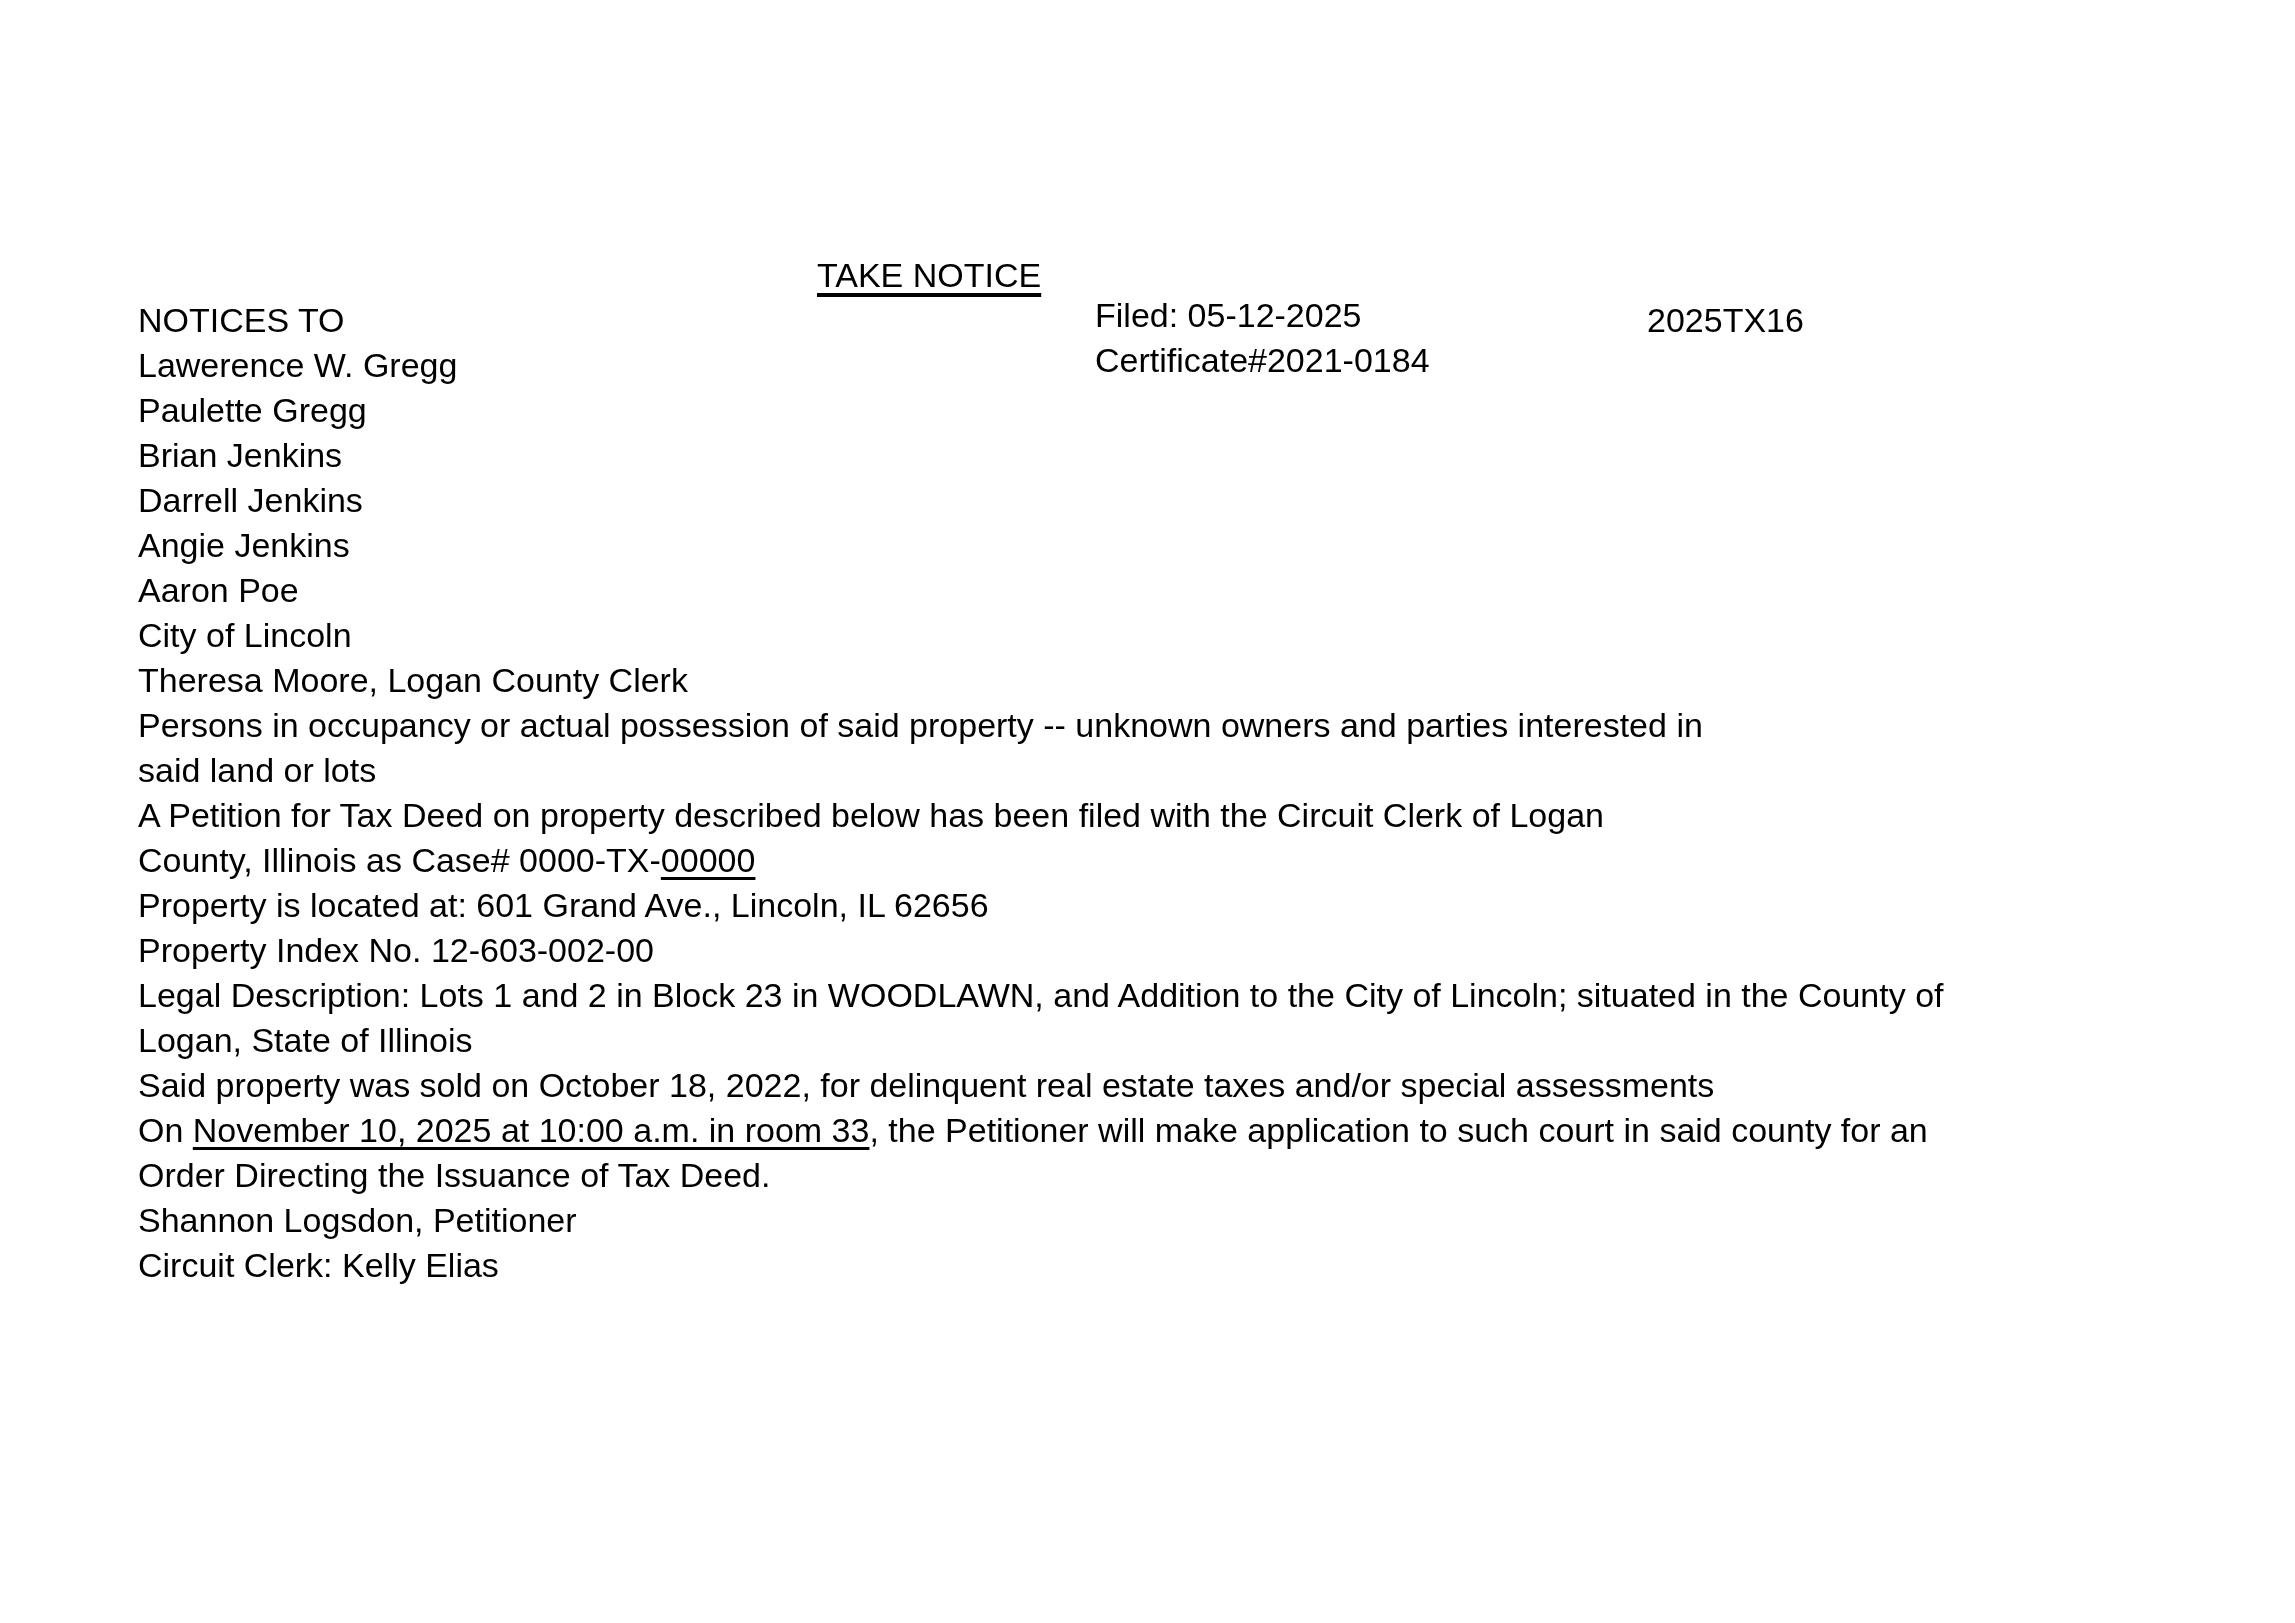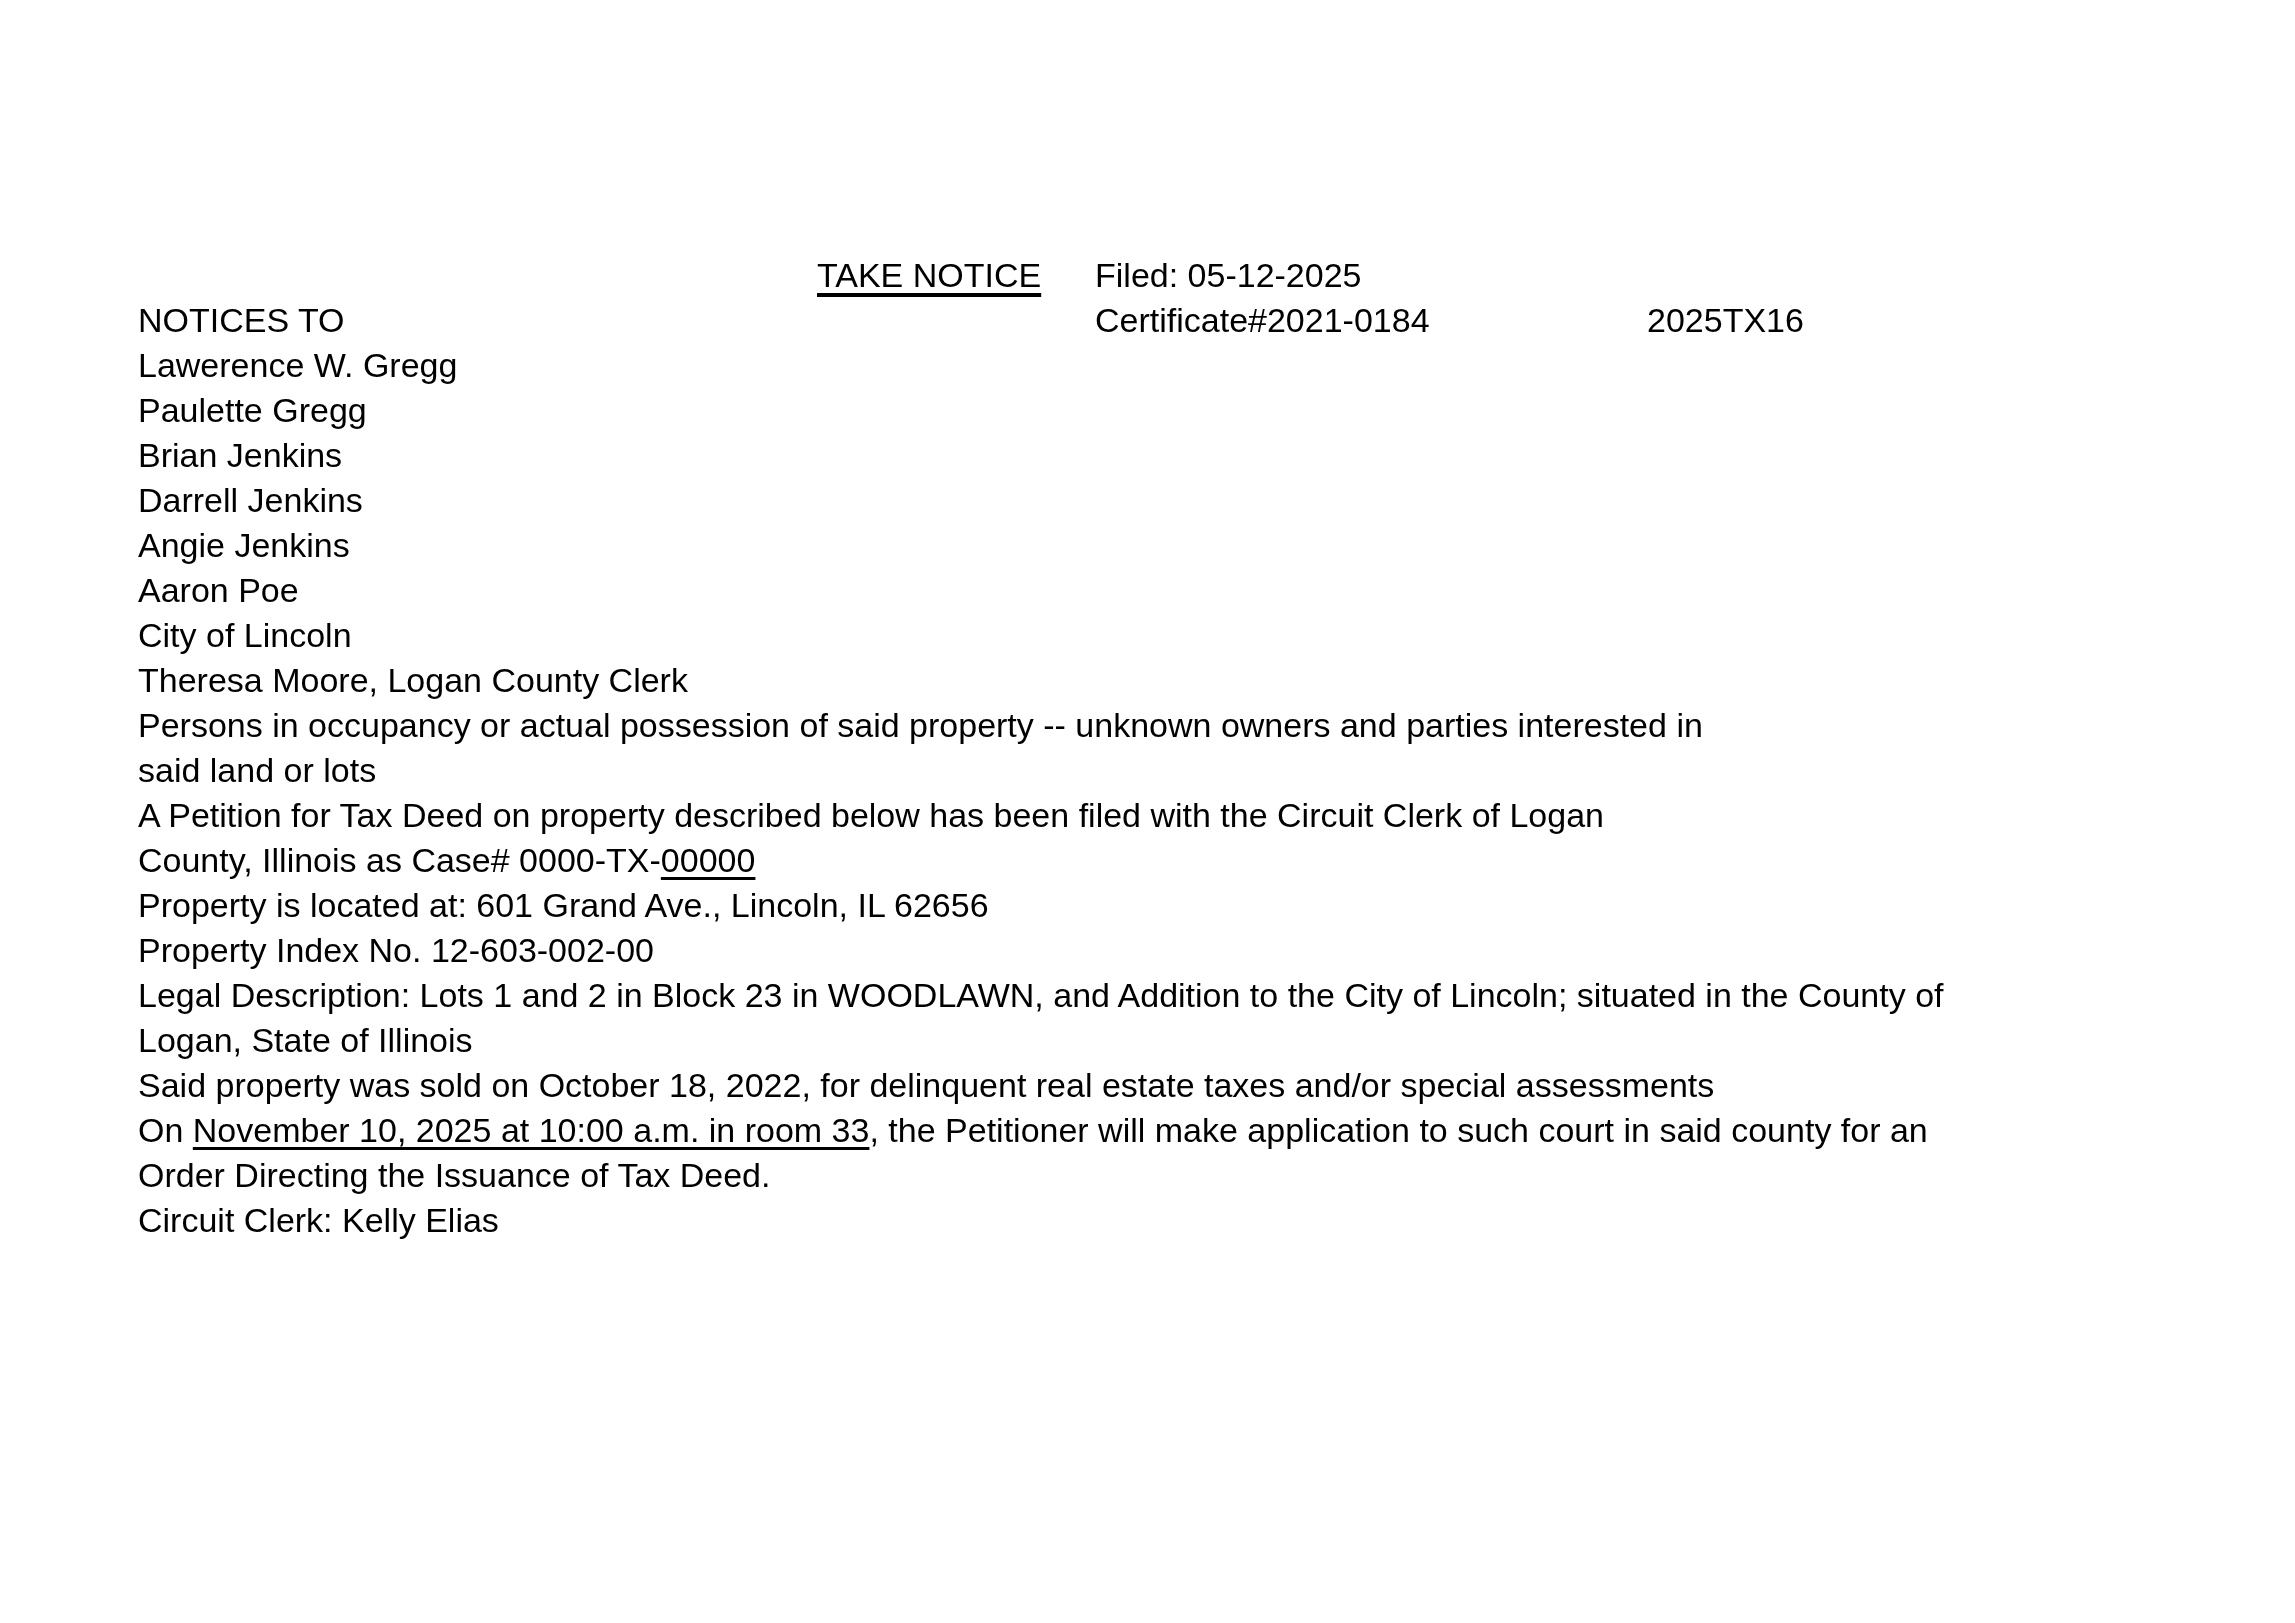--- a/index.html
+++ b/index.html
@@ -23,21 +23,21 @@
   }
   .line {
     position: relative;
     height: 45px;
     white-space: nowrap;
   }
   .abs {
     position: absolute;
     top: 0;
   }
-  .col-tab   { left: 957px; }  
+  .col-tab   { left: 957px; margin-top: 40px; }  
   .col-case  { left: 1509px; }  
   .col-title { left: 679px; }   
   .u {
     text-decoration: underline;
     text-decoration-thickness: 2.7px;
     text-underline-offset: 5.4px;
   }
   .u-title {
     text-decoration-thickness: 3.6px;
     text-underline-offset: 6.3px;
@@ -82,16 +82,17 @@
   <div class="line">Legal Description: Lots 1 and 2 in Block 23 in WOODLAWN, and Addition to the City of Lincoln; situated in the County of</div>
   <div class="line">Logan, State of Illinois</div>
   <div class="line">Said property was sold on October 18, 2022, for delinquent real estate taxes and/or special assessments</div>
 
 
   <div class="line">
     <span>On </span><span class="u">November 10, 2025 at 10:00 a.m. in room 33</span><span>, the Petitioner will make application to such court in said county for an</span>
   </div>
 
   <div class="line">Order Directing the Issuance of Tax Deed.</div>
+  <div class="line">Shannon Logsdon, Petitioner</div>
   <div class="line">Circuit Clerk: Kelly Elias</div>
 
 </div>
 
 
 </body></html>

